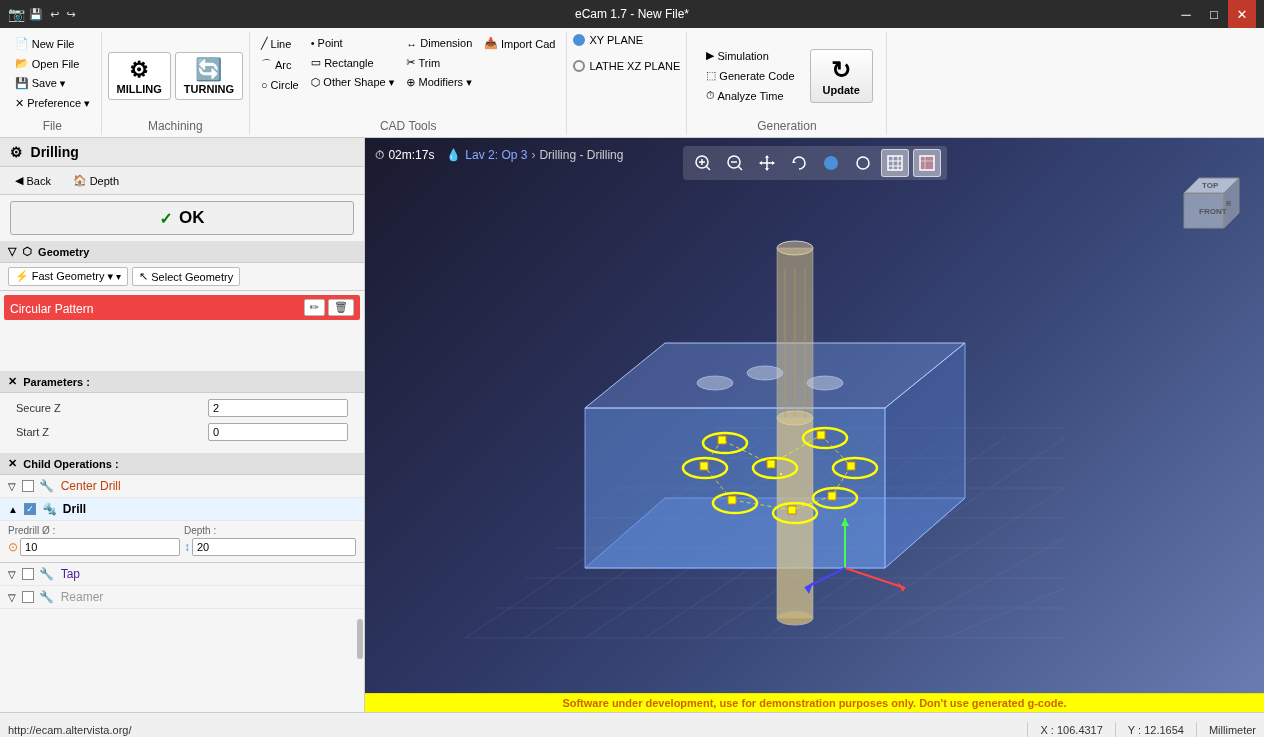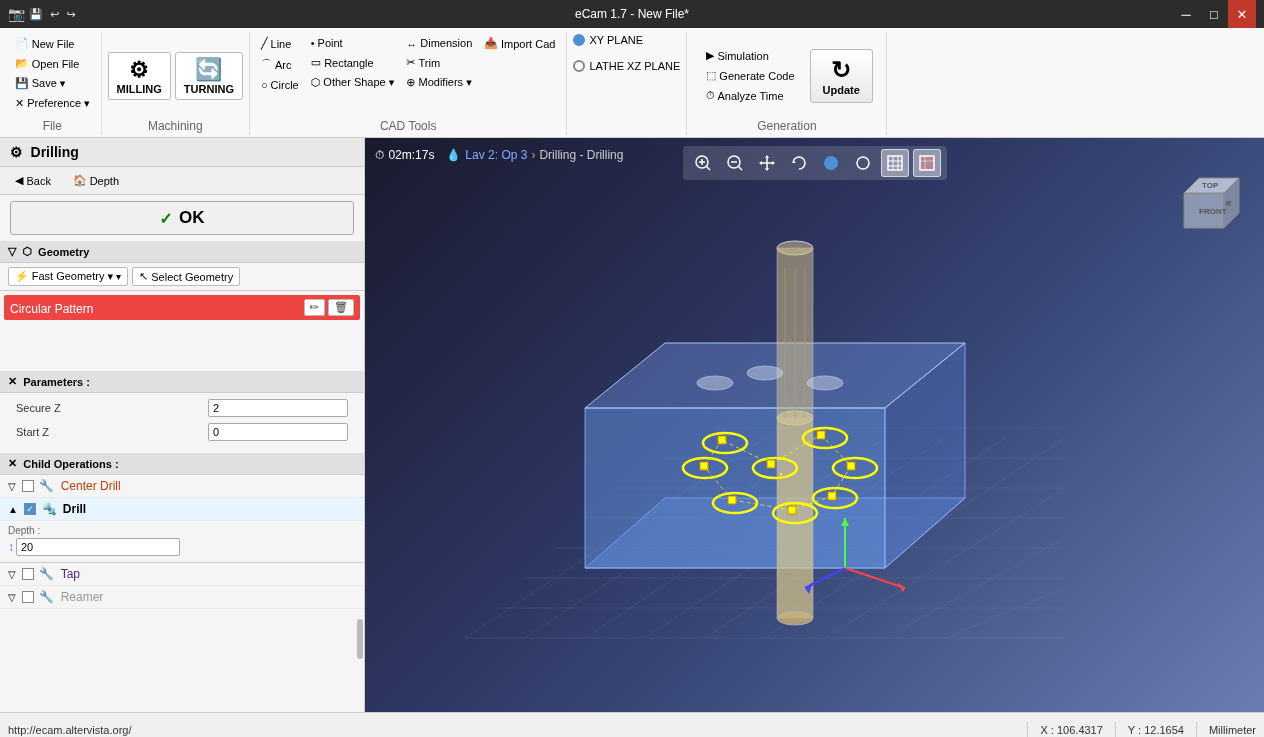--- a/index.html
+++ b/index.html
@@ -612,20 +612,27 @@
 
       <div class="child-op-item" style="background:#e8f4ff;">
         <span class="chevron">▲</span>
         <div class="checkbox checked">✓</div>
         <span style="color:#e67e22;">🔩</span>
         <span style="font-weight:bold;">Drill</span>
       </div>
 
       <div class="drill-params">
         <div class="drill-param-group">
+          <span class="drill-param-label">Predrill Ø :</span>
+          <div class="drill-param-input-row">
+            <span style="color:#e67e22;">⊙</span>
+            <input class="drill-param-input" type="text" value="10" style="">
+          </div>
+        </div>
+        <div class="drill-param-group">
           <span class="drill-param-label">Depth :</span>
           <div class="drill-param-input-row">
             <span style="color:#4a90d9;">↕</span>
             <input class="drill-param-input" type="text" value="20" style="">
           </div>
         </div>
       </div>
 
       <div class="child-op-item">
         <span class="chevron">▽</span>
@@ -822,20 +829,23 @@
         <polygon points="20,60 60,60 60,25 20,25" fill="rgba(160,170,190,0.8)" stroke="#888" stroke-width="1"></polygon>
         <polygon points="20,25 60,25 75,10 35,10" fill="rgba(190,200,220,0.9)" stroke="#888" stroke-width="1"></polygon>
         <polygon points="60,25 75,10 75,45 60,60" fill="rgba(140,150,170,0.8)" stroke="#888" stroke-width="1"></polygon>
 
         <text x="35" y="46" fill="#555" font-size="8" font-weight="bold">FRONT</text>
         <text x="38" y="20" fill="#555" font-size="8" font-weight="bold">TOP</text>
         <text x="62" y="38" fill="#555" font-size="7" font-weight="bold">R</text>
       </svg>
     </div>
 
+    <div class="warning-bar" style="position:absolute; bottom:0; left:0; right:0;">
+      <span>Software under development, use for demonstration purposes only. Don't use generated g-code.</span>
+    </div>
 
   </div>
 
 </div>
 
 <div class="statusbar">
   <span class="status-url">http://ecam.altervista.org/</span>
   <div style="width:1px; background:#ccc; height:16px; margin:0 12px;"></div>
   <span>X : 106.4317</span>
   <div style="width:1px; background:#ccc; height:16px; margin:0 12px;"></div>

